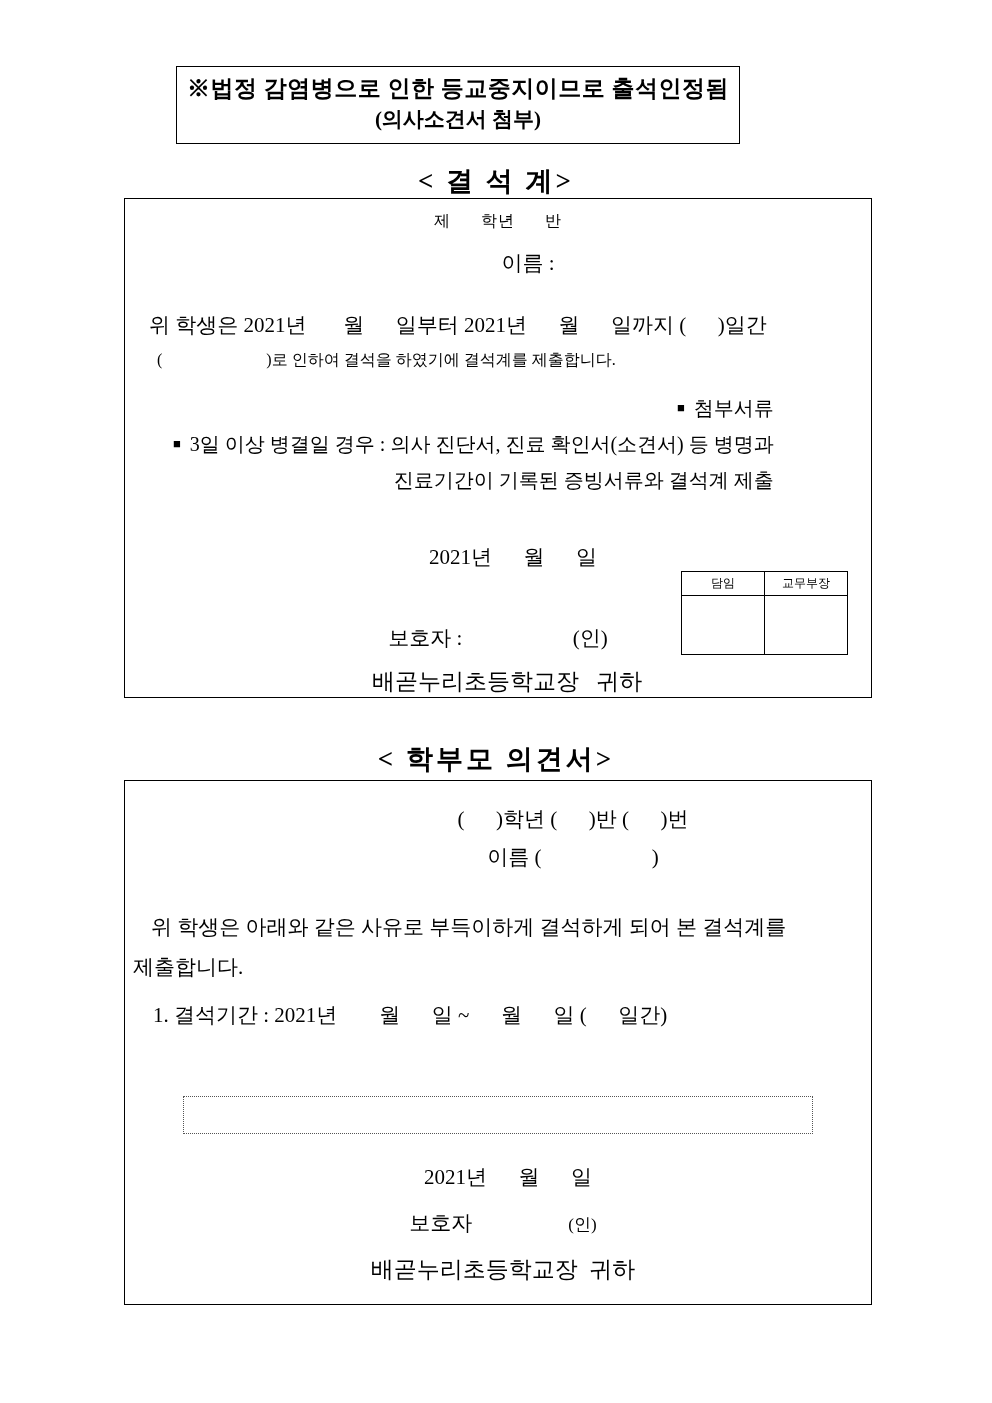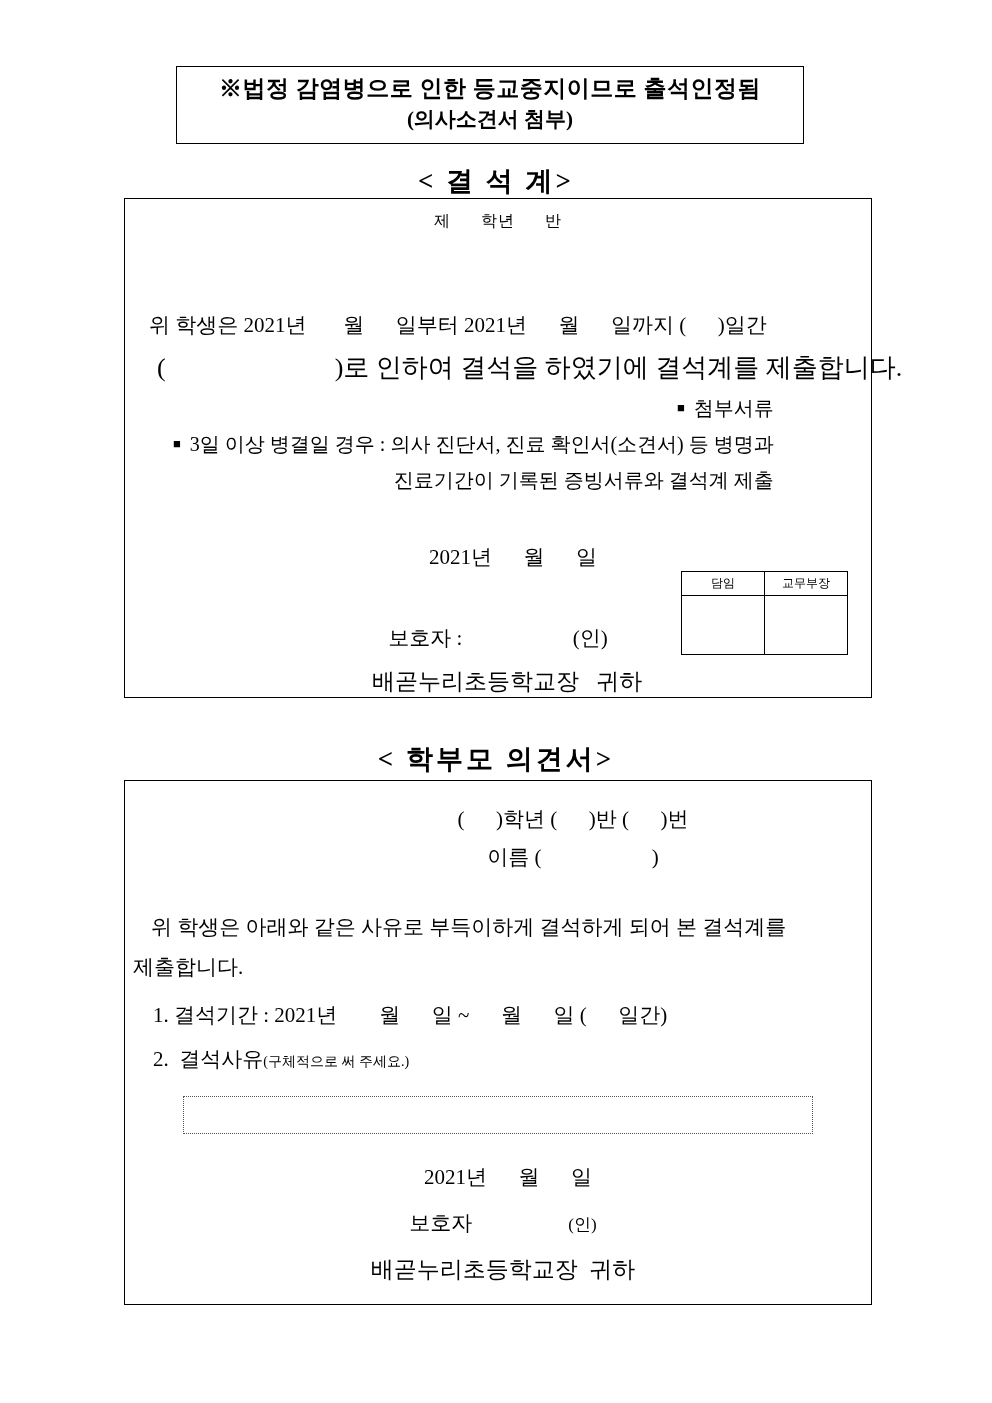--- a/index.html
+++ b/index.html
@@ -20,21 +20,21 @@
     width: 992px;
     height: 1403px;
     box-sizing: border-box;
   }
 
   
   .notice-box {
     position: absolute;
     left: 176px;
     top: 66px;
-    width: 628px;
+    width: 564px;
     border: 1.5px solid #000;
     box-sizing: border-box;
     text-align: center;
     padding: 8px 0 10px 0;
   }
   .notice-line1 {
     font-size: 23px;
     font-weight: bold;
     letter-spacing: 0.5px;
     line-height: 1.25;
@@ -92,21 +92,21 @@
     font-size: 21px;
     padding-left: 60px;
     box-sizing: border-box;
   }
   .body-line1 {
     top: 112px; left: 24px;
     font-size: 21px;
   }
   .body-line2 {
     top: 151px; left: 32px;
-    font-size: 26px;
+    font-size: 16px;
   }
 
   .bullet-list {
     position: absolute;
     top: 196px;
     left: 48px;
     font-size: 20px;
     text-align: right;
   }
   .bullet-item {
@@ -235,20 +235,21 @@
 
   <div class="notice-box">
     <div class="notice-line1">※법정 감염병으로 인한 등교중지이므로 출석인정됨</div>
     <div class="notice-line2">(의사소견서 첨부)</div>
   </div>
 
   <div class="section-title" id="title-absence">&lt; 결  석  계&gt;</div>
 
   <div class="form-box" id="absence-box">
     <div class="t grade-line">제      학년      반</div>
+    <div class="t name-line">이름 :</div>
     <div class="t body-line1">위 학생은 2021년       월      일부터 2021년      월      일까지 (      )일간</div>
     <div class="t body-line2">(                          )로 인하여 결석을 하였기에 결석계를 제출합니다.</div>
 
     <div class="bullet-list">
       <span class="bullet-item"><span class="bullet-mark">■</span><span>첨부서류</span></span>
       <span class="bullet-item"><span class="bullet-mark">■</span><span>3일 이상 병결일 경우 : 의사 진단서, 진료 확인서(소견서) 등 병명과</span></span>
       <span class="bullet-sub">진료기간이 기록된 증빙서류와 결석계 제출</span>
     </div>
 
     <div class="t date-line-1">2021년      월      일</div>
@@ -271,20 +272,19 @@
   </div>
 
   <div class="section-title" id="title-parent">&lt; 학부모 의견서&gt;</div>
 
   <div class="form-box" id="parent-box">
     <div class="t p-line1">(      )학년 (      )반 (      )번</div>
     <div class="t p-line2">이름 (                     )</div>
     <div class="t p-body1">위 학생은 아래와 같은 사유로 부득이하게 결석하게 되어 본 결석계를</div>
     <div class="t p-body2">제출합니다.</div>
     <div class="t p-item1">1. 결석기간 : 2021년        월      일 ~      월      일 (      일간)</div>
-    <div class="t p-item2"><span>2.  결석사유</span><span class="small">(구체적으로 써 주세요.)</span></div>
     <div class="reason-box"></div>
     <div class="t p-date">2021년      월      일</div>
     <div class="t p-guardian"><span>보호자</span><span class="seal" style="margin-left:96px;">(인)</span></div>
     <div class="t p-school">배곧누리초등학교장  귀하</div>
   </div>
 
 </div>
 
 </body></html>

